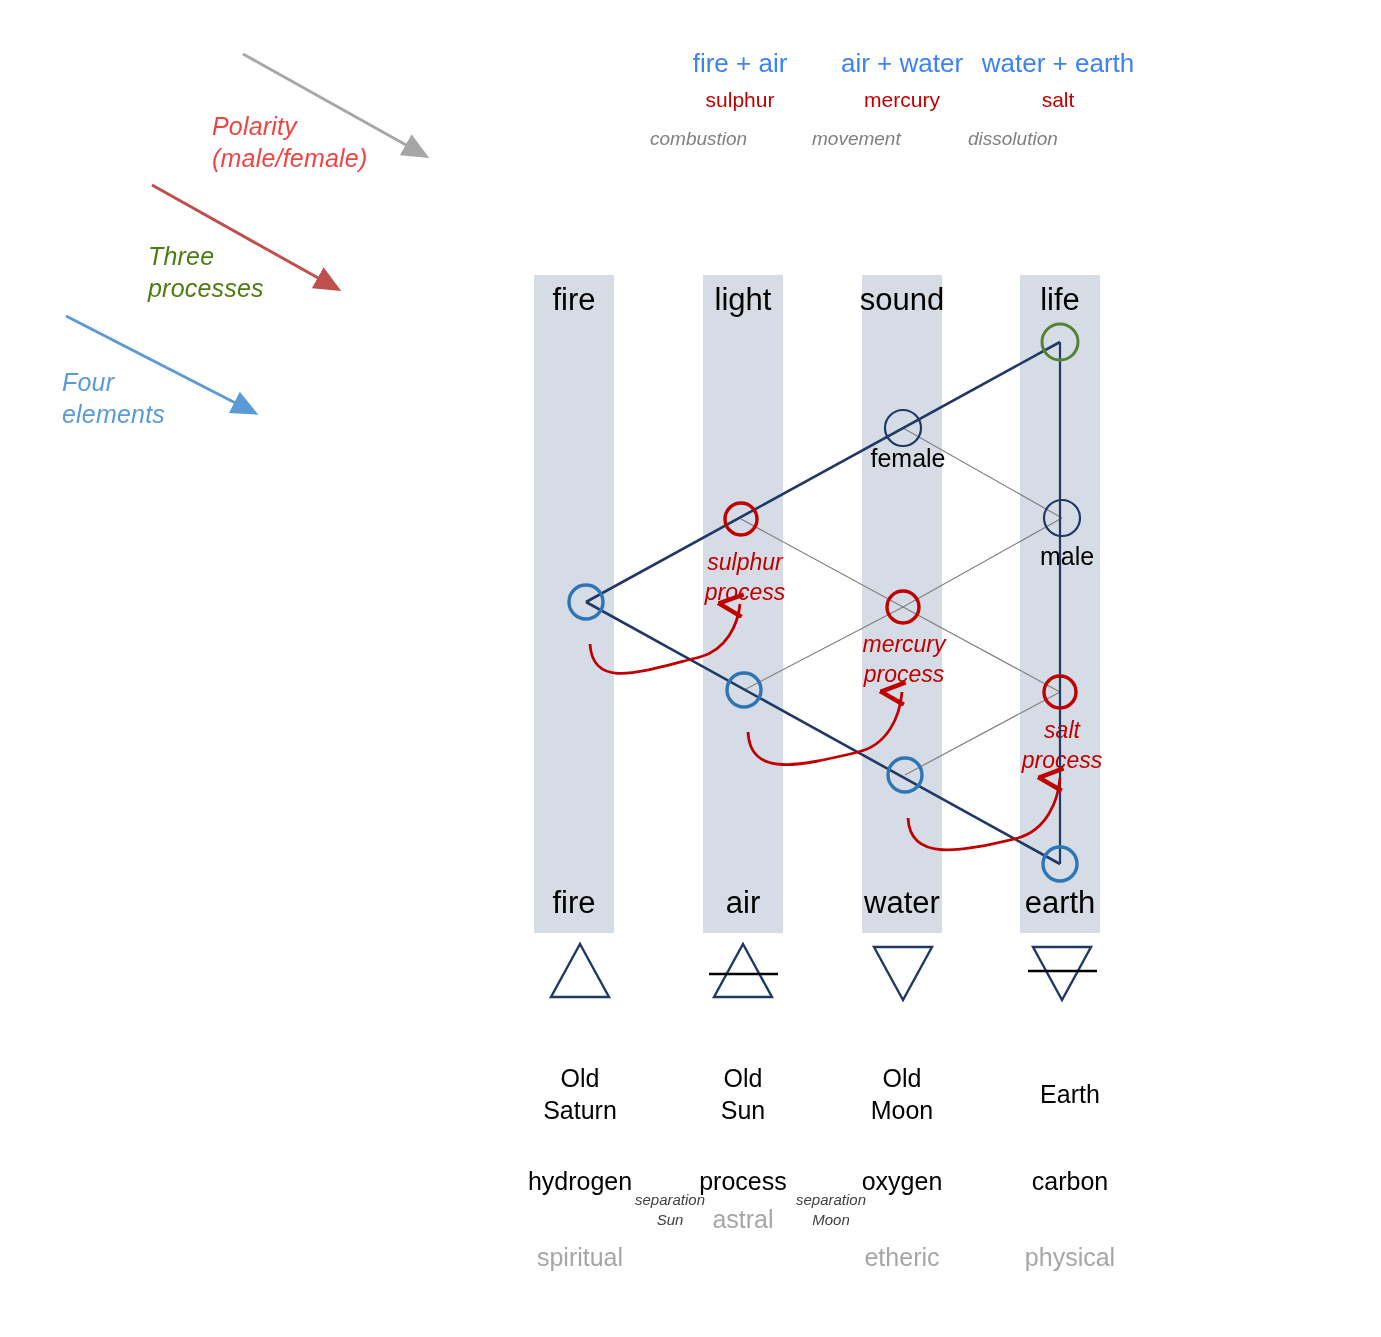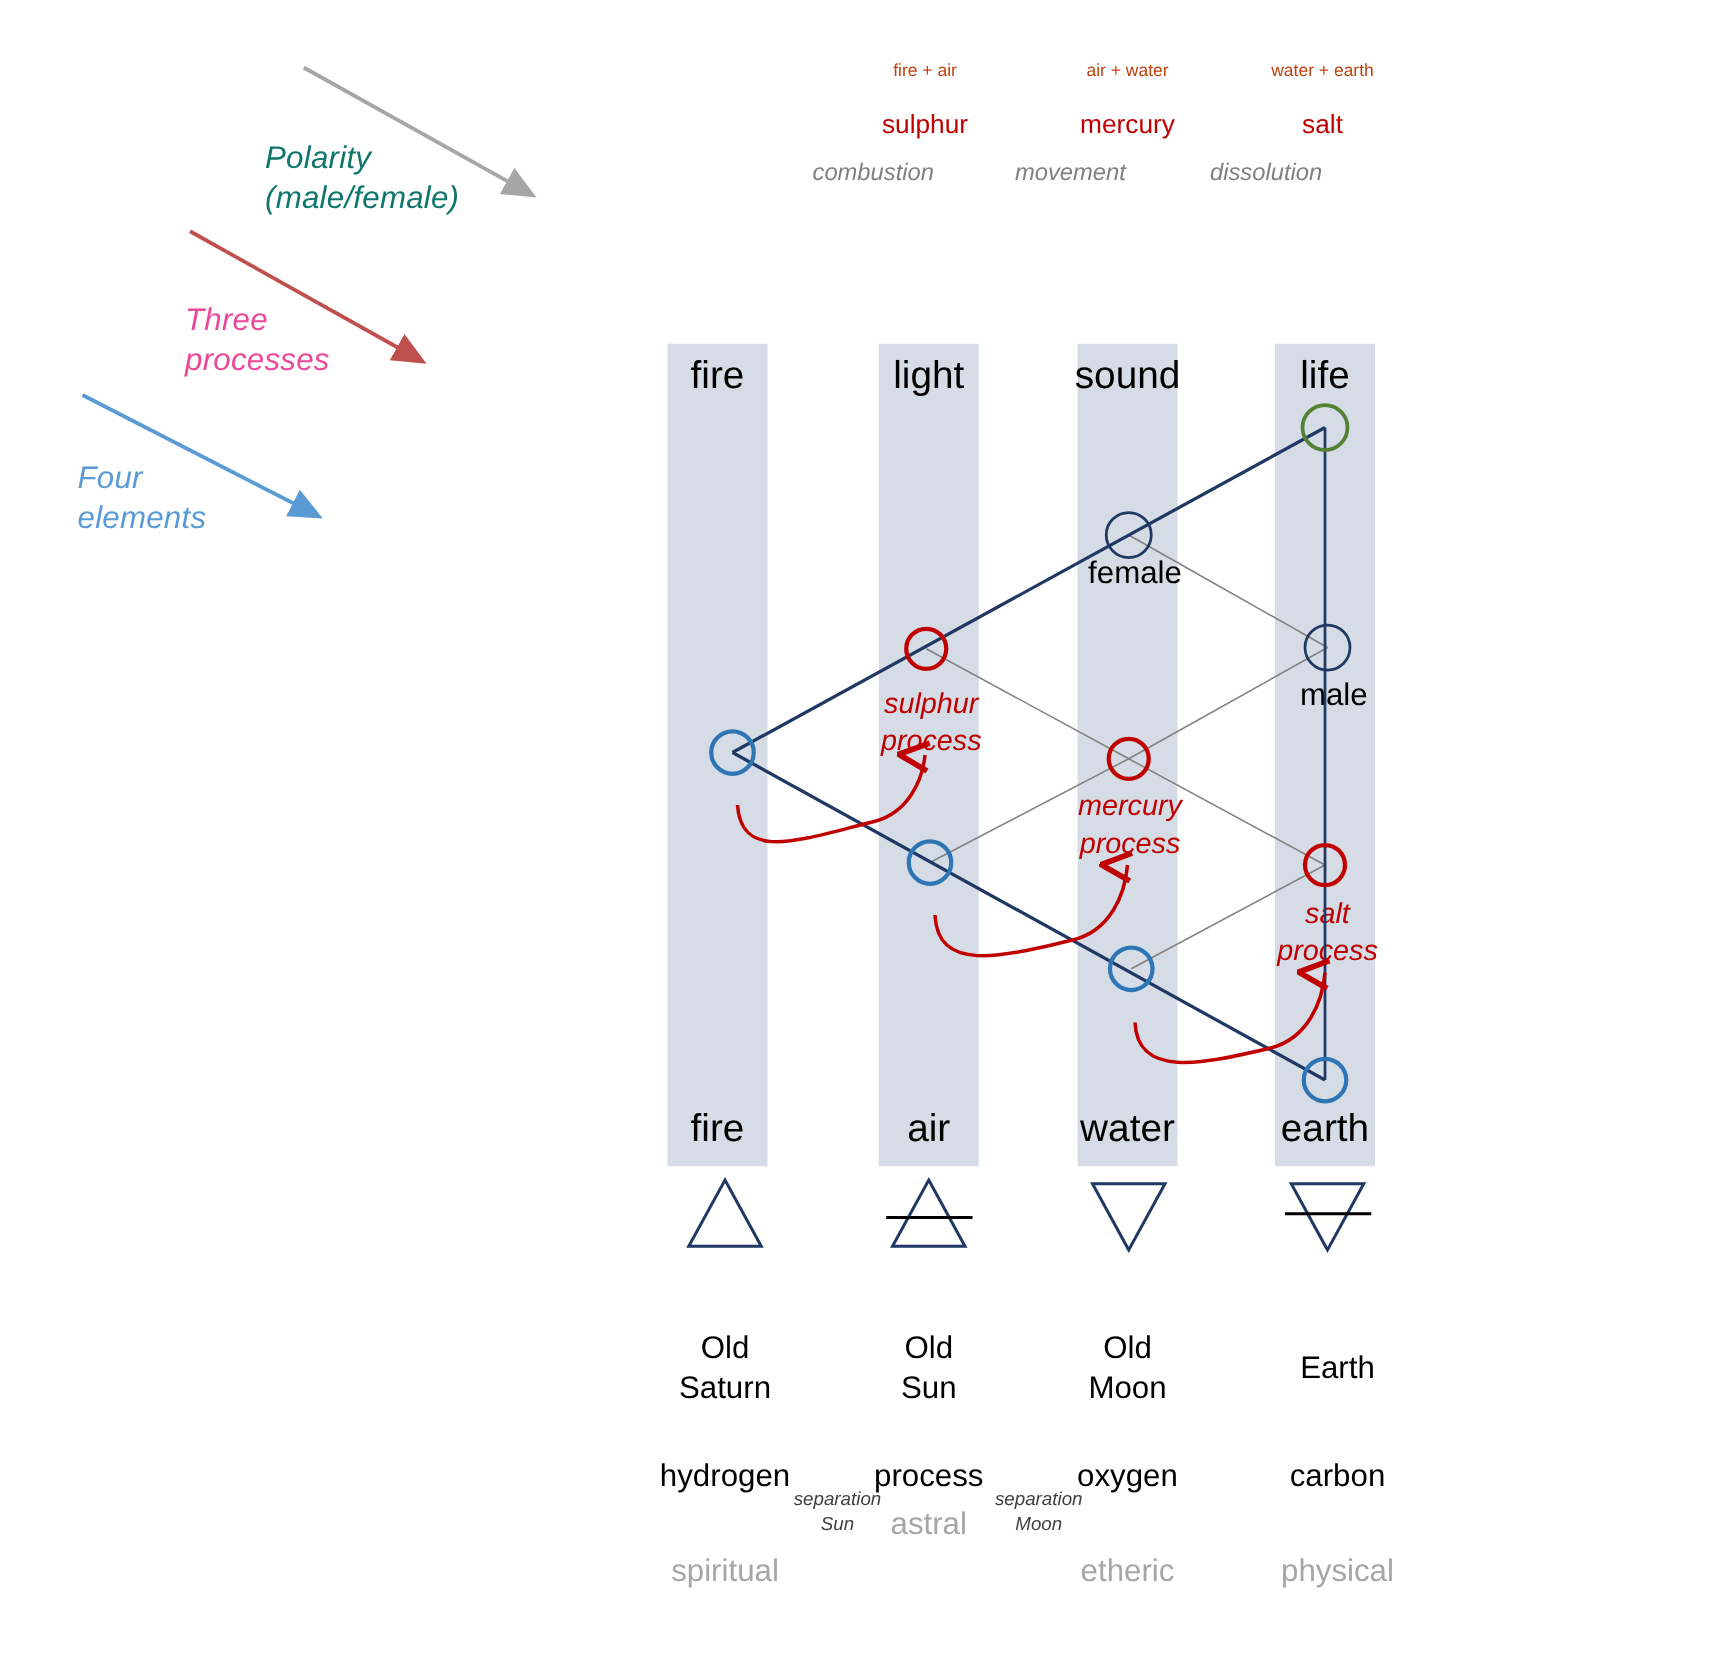--- a/index.html
+++ b/index.html
@@ -21,39 +21,39 @@
 
   
   .legend-label {
     position: absolute;
     font-style: italic;
     font-size: 25px;
     line-height: 1.28;
     white-space: pre-line;
     letter-spacing: 0.2px;
   }
-  .legend-polarity { color: #0f766e; }
-  .legend-three    { color: #ec4899; }
+  .legend-polarity { color: #ef4444; }
+  .legend-three    { color: #4d7c0f; }
   .legend-four     { color: #5b9bd5; }
 
   
   .band {
     position: absolute;
     background: #d6dce5;
     top: 275px;
     height: 658px;
     width: 80px;
   }
 
   
   .pair-label {
     position: absolute;
     text-align: center;
-    font-size: 14px;
-    color: #c2410c;
+    font-size: 26px;
+    color: #3b82f6;
     width: 180px;
   }
   .pair-sub {
     position: absolute;
     text-align: center;
     font-size: 21px;
     color: #c00000;
     width: 180px;
   }
   .pair-note {

